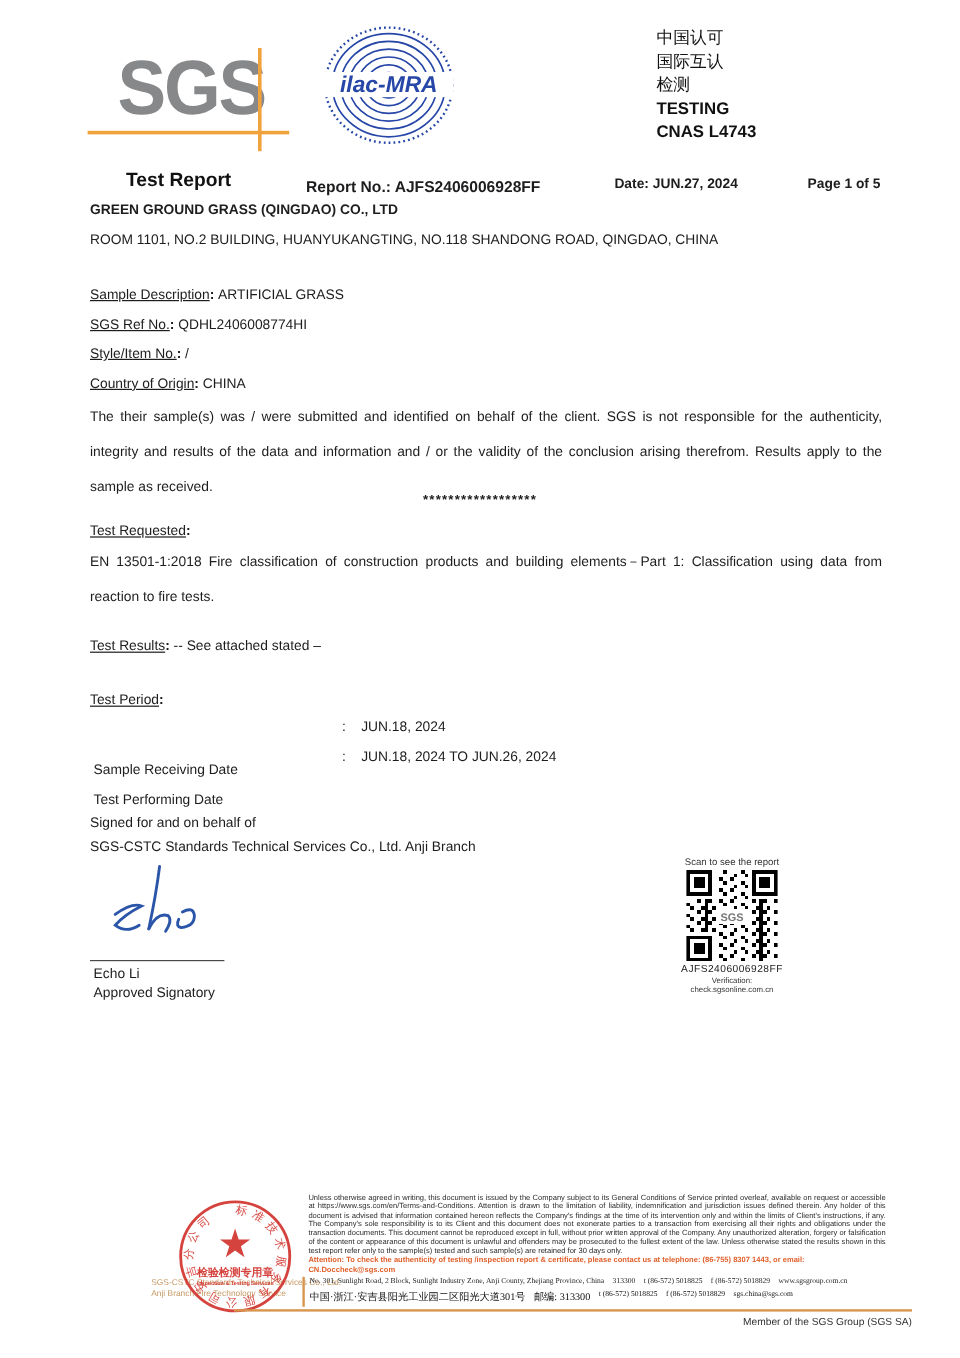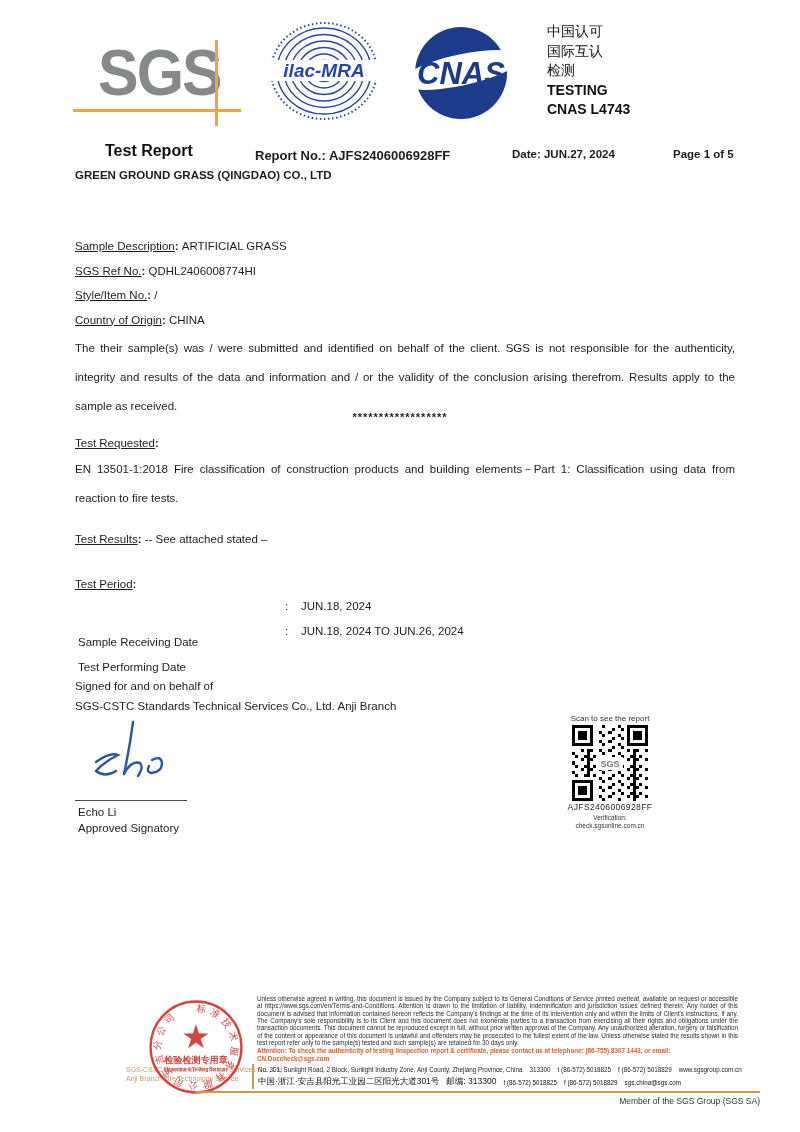--- a/index.html
+++ b/index.html
@@ -53,21 +53,21 @@
   .qr-code-text{font-size:8.5px;color:#222;margin-top:1px;letter-spacing:.4px;}
   .qr-verif{font-size:6.5px;color:#333;margin-top:2px;line-height:8px;}
 
   
   .stamp-company{left:126px;top:1066px;width:160px;font-size:7px;line-height:8.5px;color:#c79a66;}
   .stamp-svg{left:146px;top:997px;width:100px;height:100px;opacity:.92;}
   .footer-text{left:257px;top:995px;width:481px;}
   .legal{font-size:6.3px;line-height:7.35px;text-align:justify;color:#2b2b2b;}
   .attention{font-size:6.3px;line-height:7.3px;font-weight:bold;color:#e05f2a;margin-top:1px;}
   .addr-block{margin-top:2px;margin-left:-5px;border-left:2px solid #d7954e;padding-left:4px;}
-  .addr-row{display:flex;gap:7px;align-items:center;white-space:nowrap;}
+  .addr-row{display:flex;gap:7px;align-items:flex-start;white-space:nowrap;font-family:Liberation Serif, serif;}
   .addr-en{font-size:6.3px;color:#222;height:11px;}
   .addr-cn{font-size:8.5px;color:#111;height:14px;}
   .foot-hline{left:195px;top:1091px;width:565px;height:2px;background:#d7954e;}
   .member{left:460px;top:1096px;width:300px;text-align:right;font-size:8.5px;color:#333;}
 </style>
 </head>
 <body>
 
 <div class="page">
 
@@ -86,41 +86,35 @@
         <ellipse cx="56" cy="51" rx="33" ry="30" stroke-width="1.4"></ellipse>
         <ellipse cx="56" cy="51" rx="26" ry="23.5" stroke-width="1.4"></ellipse>
         <ellipse cx="56" cy="51" rx="19" ry="17" stroke-width="1.4"></ellipse>
         <ellipse cx="56" cy="51" rx="12" ry="10.5" stroke-width="1.4"></ellipse>
       </g>
       <rect x="2" y="40" width="108" height="21" fill="#ffffff"></rect>
       <text x="56" y="56.5" text-anchor="middle" font-size="19" font-weight="bold" font-style="italic" fill="#2747a8">ilac-MRA</text>
     </svg>
   </div>
 
-  <div class="abs cnas-logo">
-    <svg viewBox="0 0 126 98" width="126" height="98">
-      <circle cx="63" cy="49" r="46" fill="#1c3b8b"></circle>
-      <ellipse cx="63" cy="46" rx="62" ry="15.5" fill="#ffffff" transform="rotate(-12 63 46)"></ellipse>
-      <text x="63" y="60" text-anchor="middle" font-size="31" font-weight="bold" font-style="italic" fill="#1c3b8b">CNAS</text>
-    </svg>
-  </div>
 
   <div class="abs accred">
     <div>中国认可</div>
     <div>国际互认</div>
     <div>检测</div>
     <div class="b">TESTING</div>
     <div class="b">CNAS L4743</div>
   </div>
 
   <div class="abs title">Test Report</div>
   <div class="abs repno">Report No.: AJFS2406006928FF</div>
   <div class="abs hdate">Date: JUN.27, 2024</div>
   <div class="abs hpage">Page 1 of 5</div>
   <div class="abs company">GREEN GROUND GRASS (QINGDAO) CO., LTD</div>
+  <div class="abs caddress">ROOM 1101, NO.2 BUILDING, HUANYUKANGTING, NO.118 SHANDONG ROAD, QINGDAO, CHINA</div>
 
   <div class="abs sampleinfo">
     <div class="row">
       <span class="lbl">Sample Description</span><span class="bold">: </span><span>ARTIFICIAL GRASS</span>
     </div>
     <div class="row">
       <span class="lbl">SGS Ref No.</span><span class="bold">: </span><span>QDHL2406008774HI</span>
     </div>
     <div class="row">
       <span class="lbl">Style/Item No.</span><span class="bold">: </span><span>/</span>

